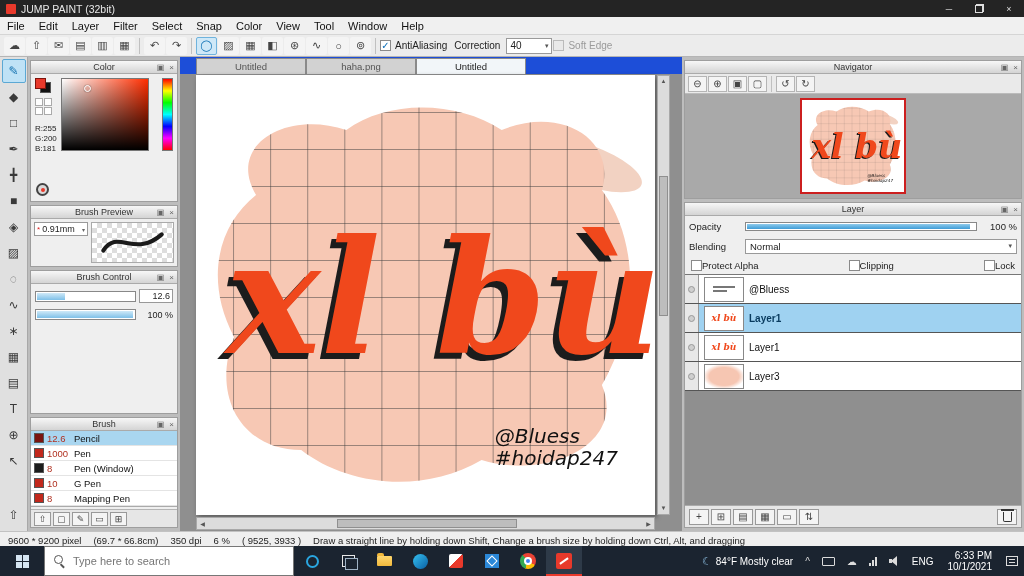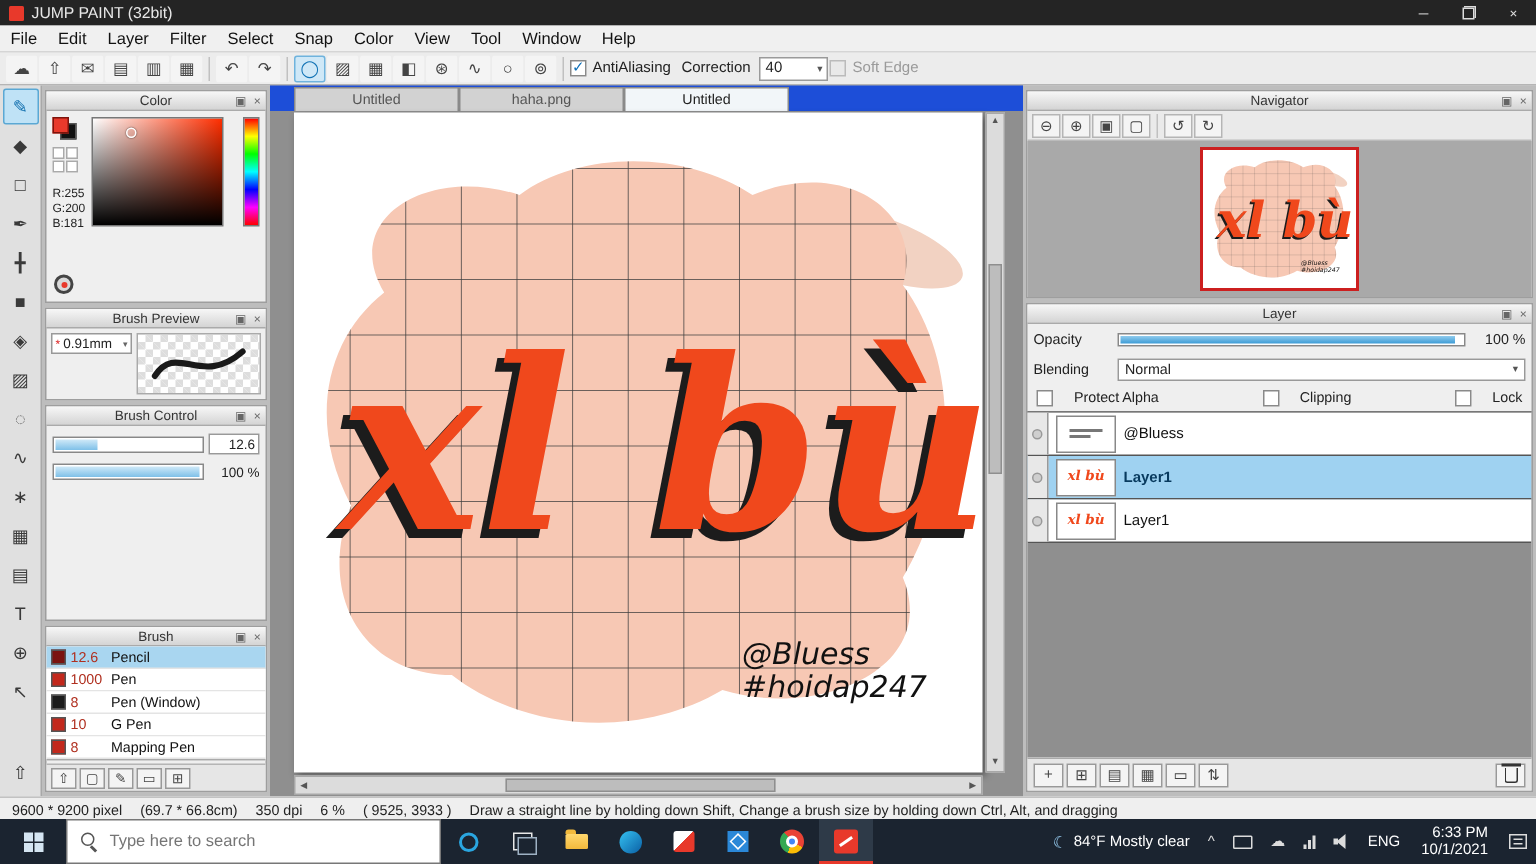--- a/index.html
+++ b/index.html
@@ -114,21 +114,21 @@
 
 .p-layer{flex:1}
 .lp-row{height:20px;display:flex;align-items:center;padding:0 4px;font-size:9.5px;color:#222;gap:4px;flex:none}
 .lp-label{width:52px}
 .op-track{flex:1;height:9px;background:#fff;border:1px solid #888;position:relative}
 .op-fill{position:absolute;top:1px;bottom:1px;left:1px;width:97%;background:linear-gradient(#8fcbed,#3e9cd6)}
 .op-value{width:36px;text-align:right}
 .dropdown{flex:1;height:15px;background:#fff;border:1px solid #999;display:flex;align-items:center;font-size:9.5px;padding:0 4px;color:#222}
 .dropdown .arrow{margin-left:auto;font-size:7px;color:#555}
 .checks-row{height:18px;display:flex;align-items:center;justify-content:space-between;padding:0 6px;font-size:9.5px;color:#222;flex:none}
-.chk-group{display:flex;align-items:center;gap:14px}
+.chk-group{display:flex;align-items:center;gap:0}
 .layers-list{flex:1;background:#8f8f8f;border-top:1px solid #777;overflow:hidden;display:flex;flex-direction:column}
 .layer-row{height:29px;display:flex;align-items:center;background:#fff;border-bottom:1px solid #555;flex:none}
 .layer-row.sel{background:#9fd2f1}
 .vis-strip{width:14px;height:100%;background:#e8e8e8;border-right:1px solid #999;display:flex;align-items:center;justify-content:center}
 .vis-dot{width:7px;height:7px;border-radius:50%;background:#cfcfcf;border:1px solid #999}
 .layer-thumb{width:40px;height:25px;background:#fff;border:1px solid #888;margin:0 5px;display:flex;align-items:center;justify-content:center;overflow:hidden;flex:none}
 .layer-name{font-size:10px;color:#111}
 .layer-row.sel .layer-name{font-weight:bold;color:#083a5e}
 .thumb-lines{display:flex;flex-direction:column;gap:2px}
 .thumb-lines i{display:block;width:22px;height:2px;background:#777}
@@ -618,20 +618,29 @@
           </div>
           <div class="layer-row">
             <span class="vis-strip">
                 <span class="vis-dot"></span>
               </span>
             <span class="layer-thumb">
                 <span class="thumb-word">xl bù</span>
               </span>
             <span class="layer-name">Layer1</span>
           </div>
+          <div class="layer-row">
+            <span class="vis-strip">
+                <span class="vis-dot"></span>
+              </span>
+            <span class="layer-thumb">
+                <span class="thumb-peach"></span>
+              </span>
+            <span class="layer-name">Layer3</span>
+          </div>
         </div>
         <div class="layer-footer">
           <span class="lf-btn">
               <span>+</span>
             </span>
           <span class="lf-btn">
               <span>⊞</span>
             </span>
           <span class="lf-btn">
               <span>▤</span>

